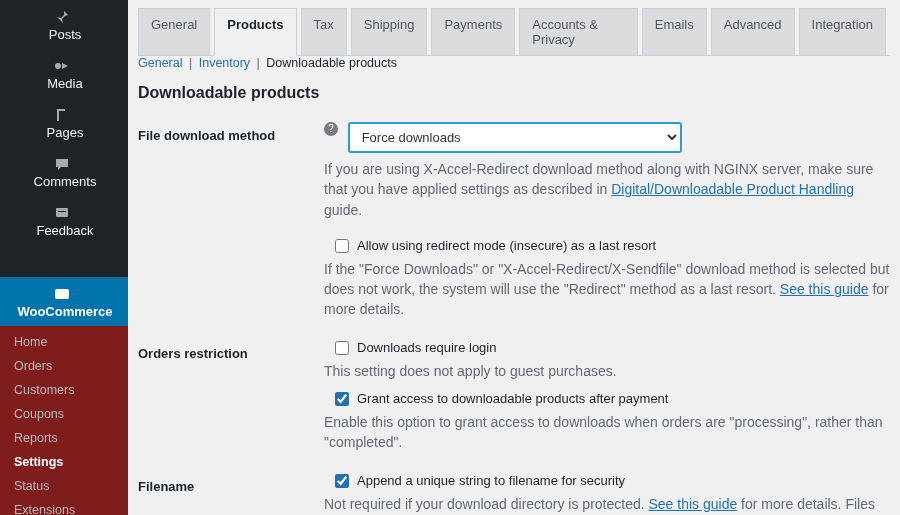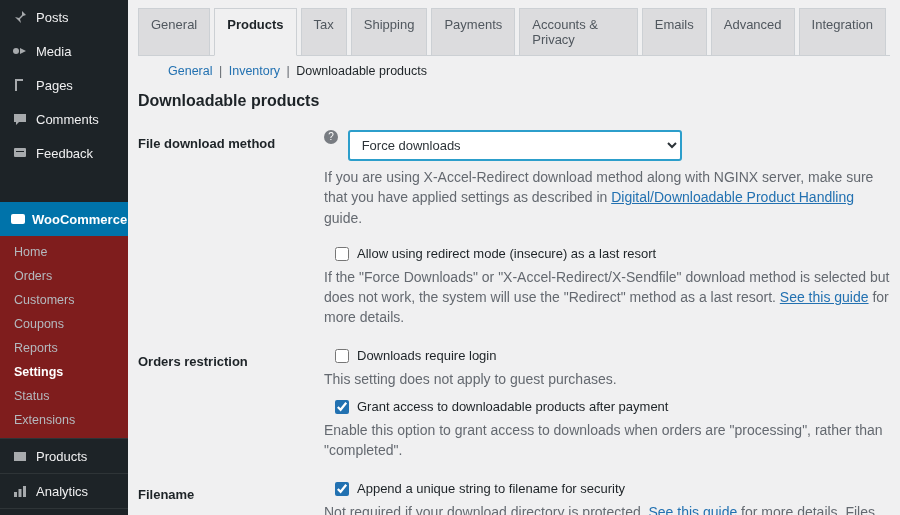--- a/index.html
+++ b/index.html
@@ -1,32 +1,32 @@
 <!DOCTYPE html>
 <html><head>
 <meta charset="utf-8">
 <style>
   html,body{margin:0;padding:0;font-family:-apple-system,Segoe UI,Helvetica,Arial,sans-serif;font-size:13px;color:#3c434a;background:#f0f0f1;}
   .app{display:flex;width:900px;height:515px;overflow:hidden;}
   .sidebar{width:128px;background:#1d2327;color:#f0f0f1;flex-shrink:0;overflow:hidden;}
-  .side-item{display:flex;align-items:center;padding:7px 8px 7px 10px;cursor:pointer;font-size:13px;color:#f0f0f1;}
+  .side-item{display:flex;align-items:center;padding:7px 8px 7px 10px;cursor:pointer;font-size:13px;color:#f0f0f1;flex-direction:column;}
   .side-item .ico{width:20px;height:20px;display:inline-flex;align-items:center;justify-content:center;margin-right:6px;color:#a7aaad;font-size:14px;}
   .side-item.sep{border-top:1px solid rgba(255,255,255,.08);}
   .side-item.active{background:#0073aa;color:#fff;position:relative;font-weight:600;margin-top:28px;}
   .side-item.active .ico{color:#fff;}
   .side-item.active::after{content:"";position:absolute;right:-6px;top:50%;transform:translateY(-50%);border:6px solid transparent;border-right-color:#f0f0f1;}
   .submenu{background:#7f1d1d;padding:4px 0 6px 0;}
   .sub-item{padding:5px 10px 5px 14px;font-size:12.5px;color:#b4b9be;cursor:pointer;}
   .sub-item.sub-active{color:#fff;font-weight:600;}
   .divider{height:4px;background:#1d2327;}
   .content{flex:1;padding:0 10px 10px 10px;overflow:auto;}
   .tabs{display:flex;border-bottom:1px solid #ccd0d4;margin-top:8px;}
   .tab{padding:8px 12px;font-size:13px;background:#dcdcde;border:1px solid #ccd0d4;border-bottom:none;margin-right:4px;color:#50575e;cursor:pointer;}
   .tab.active{background:#f0f0f1;border-bottom:1px solid #f0f0f1;margin-bottom:-1px;font-weight:600;color:#1d2327;}
-  .subnav{padding:8px 0 4px 0;font-size:12.5px;color:#2271b1;margin-left:30px;}
+  .subnav{padding:0 0 4px 0;font-size:12.5px;color:#2271b1;}
   .subnav span{color:#2271b1;cursor:pointer;}
   .subnav .sep{color:#646970;padding:0 3px;}
   .subnav .curr{color:#1d2327;}
   h2.section{font-size:16px;font-weight:600;margin:10px 0 14px 0;color:#1d2327;}
   .form-table{width:100%;border-collapse:collapse;}
   .form-table th{width:180px;text-align:left;vertical-align:top;padding:12px 6px 10px 0;font-weight:600;font-size:13px;color:#1d2327;}
   .form-table td{padding:6px 0 14px 0;vertical-align:top;}
   .help-ico{display:inline-block;width:14px;height:14px;border-radius:50%;background:#787c82;color:#fff;font-size:10px;text-align:center;line-height:14px;margin-right:6px;vertical-align:top;}
   select.wc-select{width:334px;padding:5px 8px;border:2px solid #2c9ecb;border-radius:3px;font-size:13px;color:#2c3338;background:#fff;}
   .desc{font-size:14px;color:#646970;margin-top:6px;line-height:1.45;}

